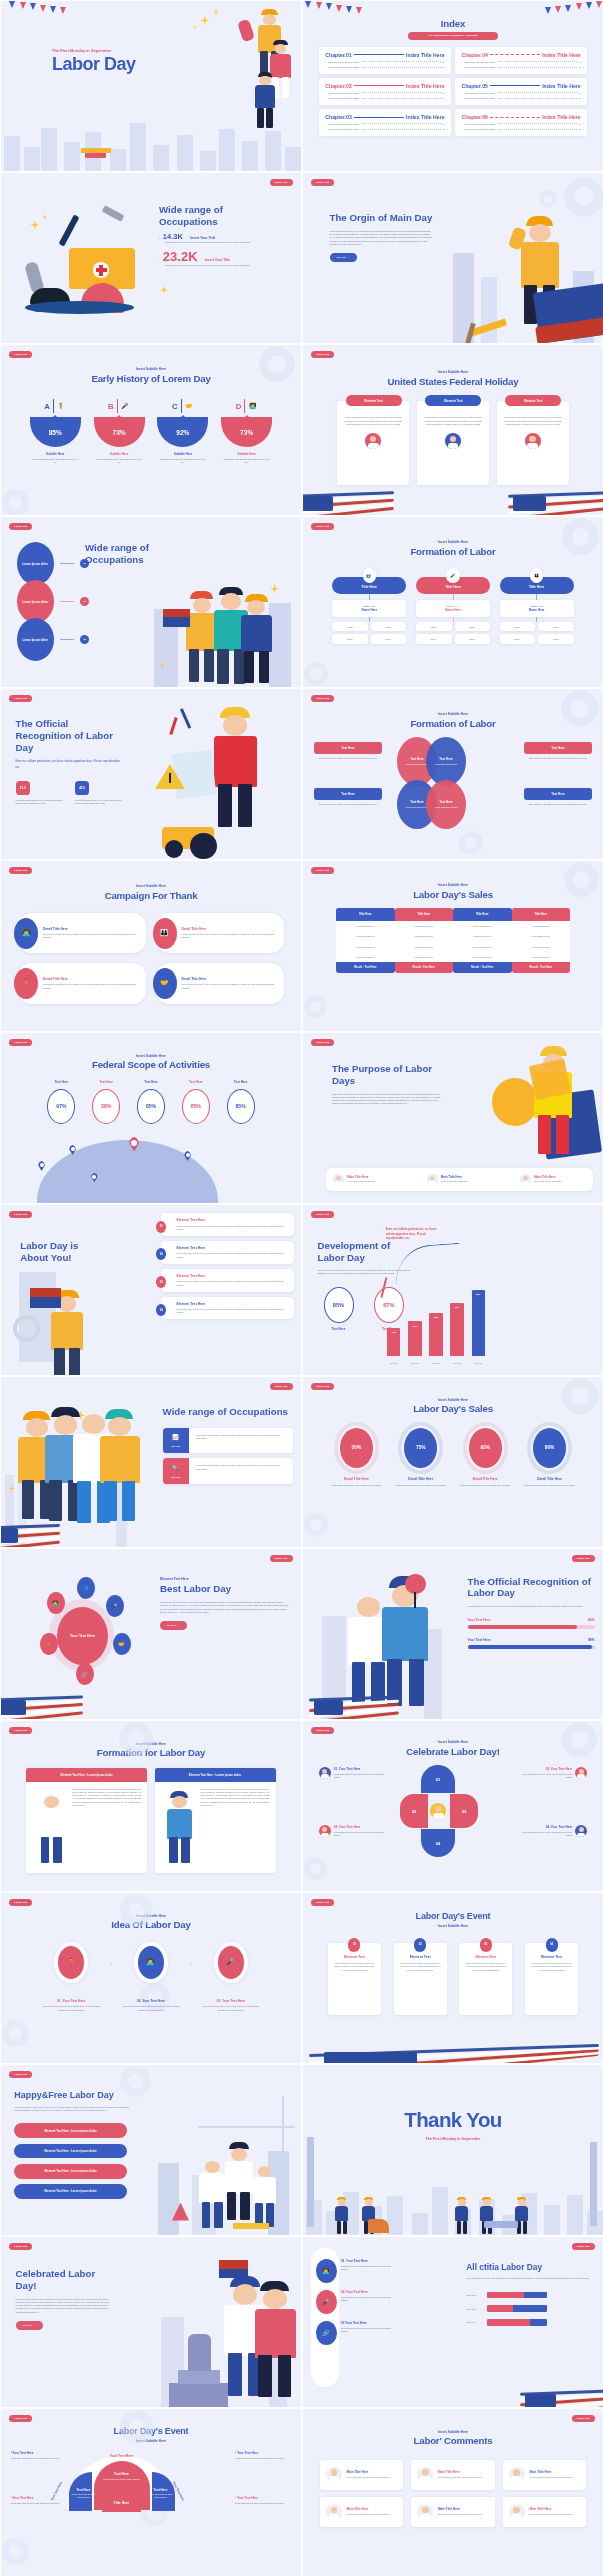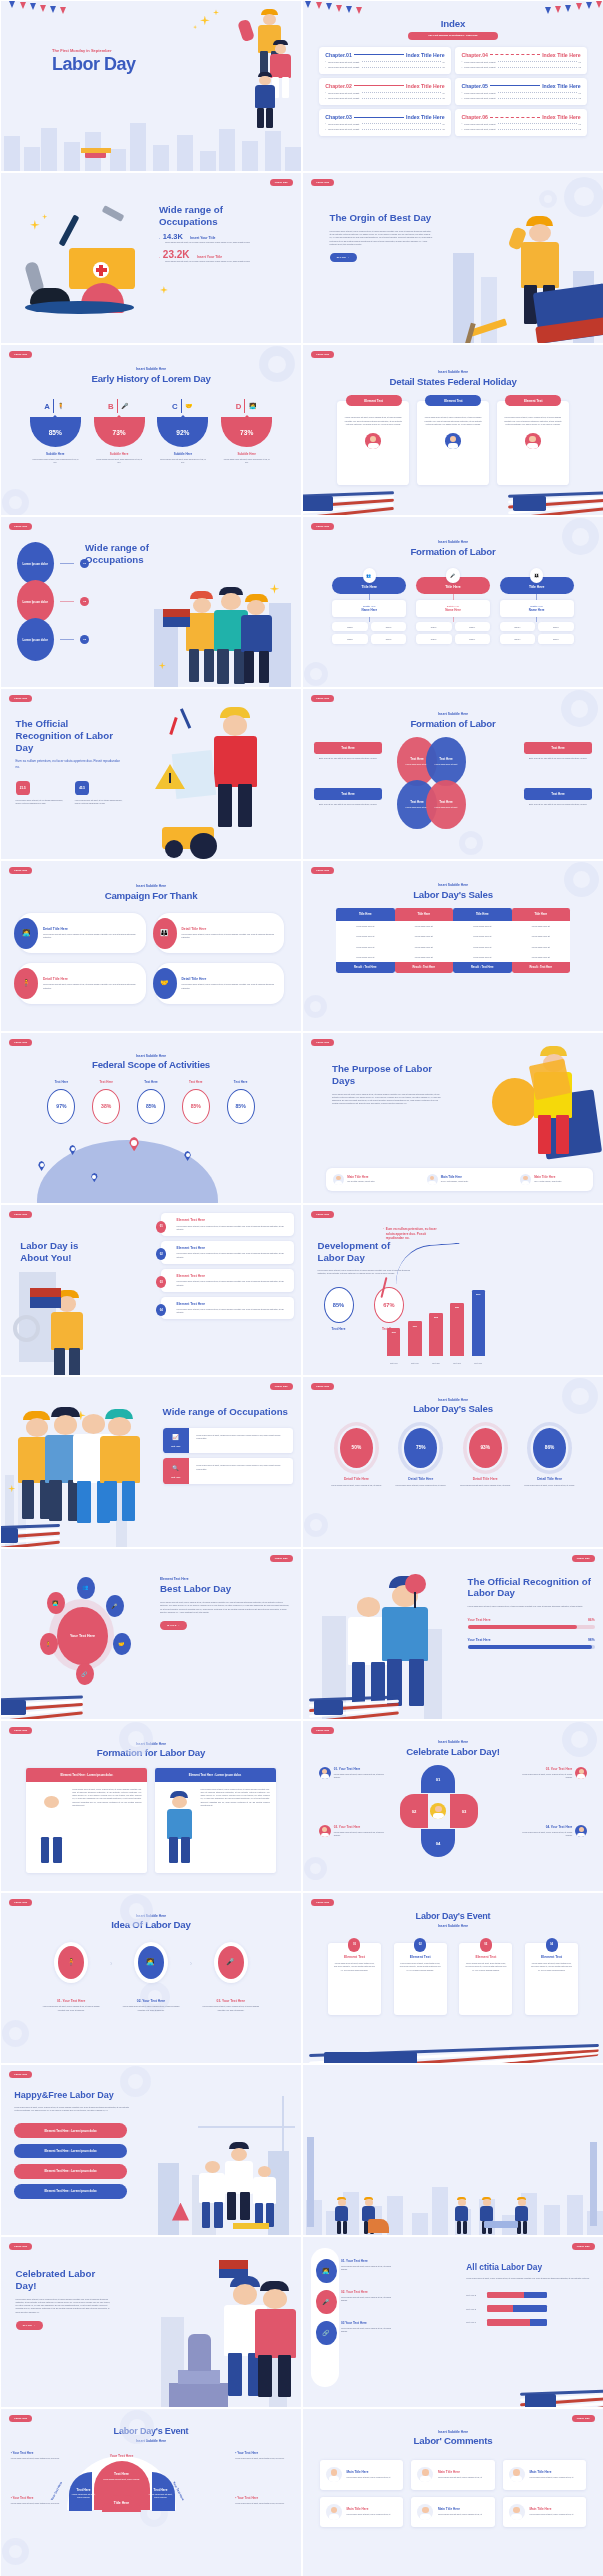--- a/index.html
+++ b/index.html
@@ -298,33 +298,33 @@
       <div style="display:flex;align-items:baseline;gap:3px">
         <span style="color:#3a5bbf;font-size:2.4px">•</span>
         <span style="font-size:7.5px;font-weight:bold;color:#3a5bbf">14.3K</span>
         <span style="font-size:3.4px;font-weight:bold;color:#3a5bbf;margin-left:4.2px">Insert Your Title</span>
       </div>
       <div class="body-xs" style="margin-left:6px;width:90px">Lorem ipsum dolor sit amet, pro ea illum nemore legendos. Ludico officiis eu per, sumo possit nemore</div>
     </div>
     <div style="margin-top:5.4px">
       <div style="display:flex;align-items:baseline;gap:3px">
         <span style="color:#e0566b;font-size:2.4px">•</span>
-        <span style="font-size:10px;font-weight:bold;color:#e0566b">23.2K</span>
+        <span style="font-size:13px;font-weight:bold;color:#e0566b">23.2K</span>
         <span style="font-size:3.4px;font-weight:bold;color:#e0566b;margin-left:4.2px">Insert Your Title</span>
       </div>
       <div class="body-xs" style="margin-left:6px;width:90px">Lorem ipsum dolor sit amet, pro ea illum nemore legendos. Ludico officiis eu per, sumo possit nemore</div>
     </div>
     </div>
   </div>
     <div class="slide">
     <div class="badge tl">Labor Day</div>
       <div class="gear" style="left:261px;top:3.6px;width:40px;height:40px;opacity:0.55"></div>
       <div class="gear" style="left:236px;top:17px;width:18px;height:18px;opacity:0.45"></div>
     <div style="position:absolute;left:26.5px;top:39px;width:103px">
-      <div class="title-l">The Orgin of Best Day</div>
+      <div class="title-l">The Orgin of Main Day</div>
       <div class="body-xs" style="margin-top:6px">Lorem ipsum dolor sit amet, legere legimus at ius, ut omnes audiam vulputate eos. Cum at malorum atomorum instructior, at usu detracto verterem partiendo. Per adhuc decore ne. Id pro munere euripids. Nec no vide tempor, pro latine legimus eu, ex nam sale sadipscing. Ex has viris possit scriptorem, eu sit iuvaret gloriatur. Ocurreret urbanitas duo no, quas oblique pertinacia ut vis. Ea ornatus legimus definitiones sit. Eum at lorem appellantur, id modo appetere similique vix. Adhuc postulant an sit, tota lobortis percipitur.</div>
       <div class="more-btn bg-blue" style="margin-top:7.2px">MORE  ›</div>
     </div>
     <div style="position:absolute;right:0;bottom:0;width:157px;height:139px">
       <div class="city" style="height:103px">
         <i style="left:7.2px;width:20.5px;height:90px;background:#cfd8f0"></i>
         <i style="left:35px;width:15.7px;height:66px;background:#dbe2f5"></i>
         <i style="left:127px;width:20.5px;height:72px;background:#cfd8f0"></i>
       </div>
       <div class="fig" style="left:71px;top:12px;width:46px;height:109px">
@@ -398,21 +398,21 @@
         <span style="color:#fff;font-size:6.6px;font-weight:bold">73%</span>
       </div>
       <div style="font-size:3px;font-weight:bold;margin-top:4.8px;color:#e0566b">Subtitle Here</div>
       <div class="body-xs" style="margin-top:1.8px;padding:0 6px">Lorem ipsum dolor sit amet, simul adolescens et vis, id nec.</div>
     </div>
       </div>
   </div>
     <div class="slide">
     <div class="badge tl">Labor Day</div>
     <div class="subtitle" style="margin-top:25px">Insert Subtitle Here</div>
-    <div class="title-c" style="margin-top:2.4px">Detail States Federal Holiday</div>
+    <div class="title-c" style="margin-top:2.4px">United States Federal Holiday</div>
     <div style="display:flex;justify-content:center;gap:7.8px;margin-top:13.3px">
     <div style="width:72px;position:relative">
       <div class="card" style="padding:15.7px 6px 18px;min-height:84px">
         <div class="body-xs" style="text-align:center">Lorem ipsum dolor sit amet, legere legimus at ius, ut omnes audiam vulputate eos. Cum at malorum atomorum instructior, at usu detracto verterem partiendo. Per adhuc decore ne. Id pro munere euripids.</div>
         <div style="display:flex;justify-content:center;margin-top:7.2px">
               <div style="width:15.7px;height:15.7px;border-radius:50%;background:#e0566b;position:relative;overflow:hidden;flex:none">
     <div style="position:absolute;left:4.5px;top:2.5px;width:6.6px;height:6.6px;border-radius:50%;background:#f5c6a5"></div>
     <div style="position:absolute;left:2.5px;top:9.7px;width:10.7px;height:6.3px;border-radius:3.1px 3.1px 0 0;background:#fff"></div>
   </div>
             </div>
@@ -1376,20 +1376,24 @@
         <i style="left:109px;width:15.7px;height:22px"></i>
         <i style="left:129px;width:15.7px;height:48px"></i>
         <i style="left:152px;width:15.7px;height:26.5px"></i>
         <i style="left:176px;width:15.7px;height:36px"></i>
         <i style="left:199px;width:15.7px;height:20.5px"></i>
         <i style="left:218px;width:15.7px;height:42px"></i>
         <i style="left:241px;width:15.7px;height:30px"></i>
         <i style="left:264px;width:15.7px;height:40px"></i>
         <i style="left:284px;width:15.7px;height:24px"></i>
       </div>
+    <div style="position:absolute;left:0;right:0;top:43px;text-align:center">
+      <div style="color:#3a5bbf;font-size:20.5px;font-weight:bold;letter-spacing:-0.6px">Thank You</div>
+      <div style="color:#e0566b;font-size:3.7px;font-weight:bold;margin-top:4.8px">The First Monday in September</div>
+    </div>
     <div style="position:absolute;left:3.6px;top:72px;width:7.2px;height:90px;background:#b9c6e8"></div>
     <div style="position:absolute;right:6px;top:77px;width:7.2px;height:84px;background:#b9c6e8"></div>
     <div style="position:absolute;left:0;bottom:0;right:0;height:42px">
       <div class="fig" style="left:31px;top:3.6px;width:15.7px;height:37px">
     <div style="position:absolute;left:3.1px;top:0;width:9.4px;height:3.4px;border-radius:4.7px 4.7px 0 0;background:#F2A007"></div>
     <div class="head" style="left:4.1px;top:2.6px;width:7.5px;height:6.4px;background:#f3c9a8"></div>
     <div class="torso" style="left:1.3px;top:9px;width:13px;height:15.7px;background:#2b4a9b"></div>
     <div class="legs" style="left:2.5px;top:24px;width:4.4px;height:13.5px;background:#1b2340"></div>
     <div class="legs" style="left:8.8px;top:24px;width:4.4px;height:13.5px;background:#1b2340"></div>
   </div>

